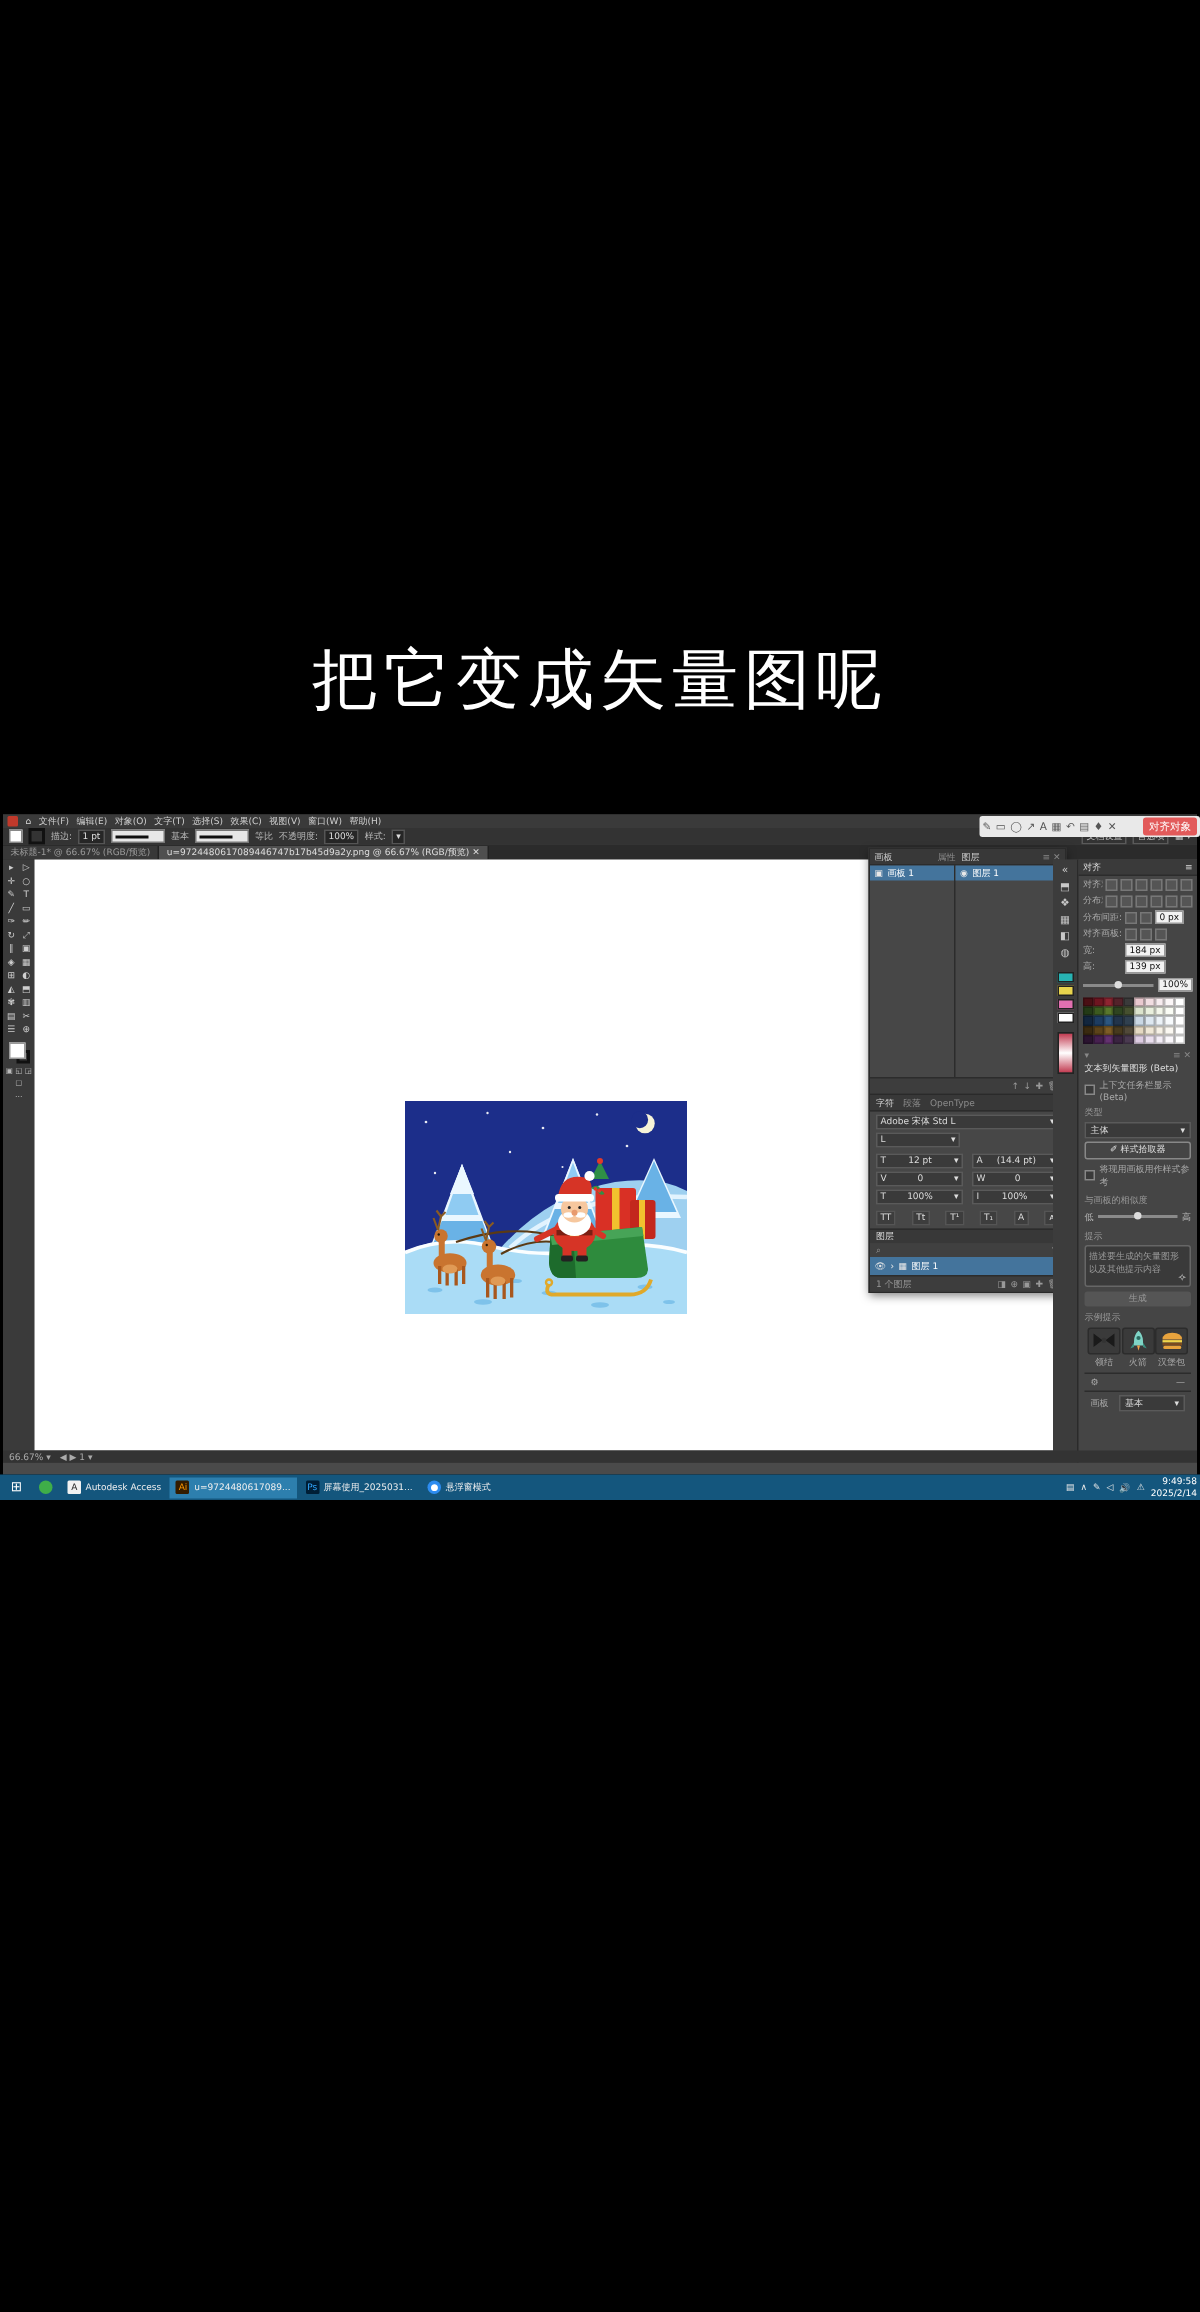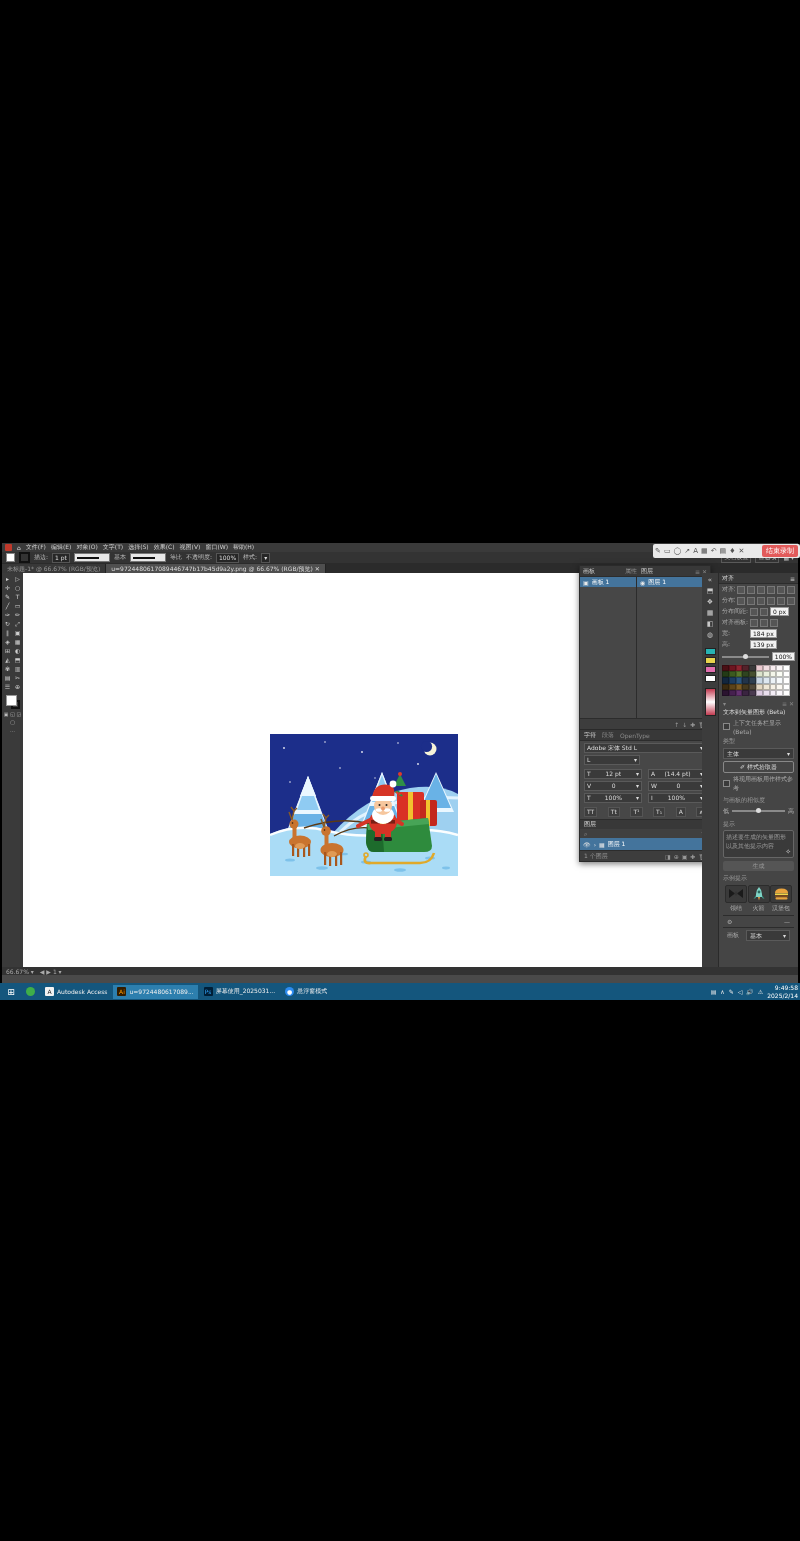--- a/index.html
+++ b/index.html
@@ -97,33 +97,34 @@
   .task.active{background:#2d7fae;}
   .appic{width:9px;height:9px;border-radius:1px;font-size:6px;line-height:9px;text-align:center;flex:0 0 auto;}
   .tray{margin-left:auto;display:flex;align-items:center;gap:4px;color:#e8e8e8;font-size:6px;}
   .clock{text-align:right;line-height:1.2;font-size:6px;color:#fff;}
 </style>
 </head>
 <body>
 
 <div class="stage">
 
+  <div class="vtitle">把它变成矢量图呢</div>
 
   <div class="recbar">
     <span class="ric">✎</span>
     <span class="ric">▭</span>
     <span class="ric">◯</span>
     <span class="ric">↗</span>
     <span class="ric">A</span>
     <span class="ric">▦</span>
     <span class="ric">↶</span>
     <span class="ric">▤</span>
     <span class="ric">♦</span>
     <span class="ric">✕</span>
-    <span class="stopbtn">结束录制</span>
+    <span class="stopbtn">对齐对象</span>
   </div>
 
   <div class="app">
 
     <div class="menubar">
       <span class="ai-badge"></span>
       <span class="home-ic">⌂</span>
       <span id="menu-items" style="display: flex; gap: 5px;">
           <span class="mi">文件(F)</span>
           <span class="mi">编辑(E)</span>

